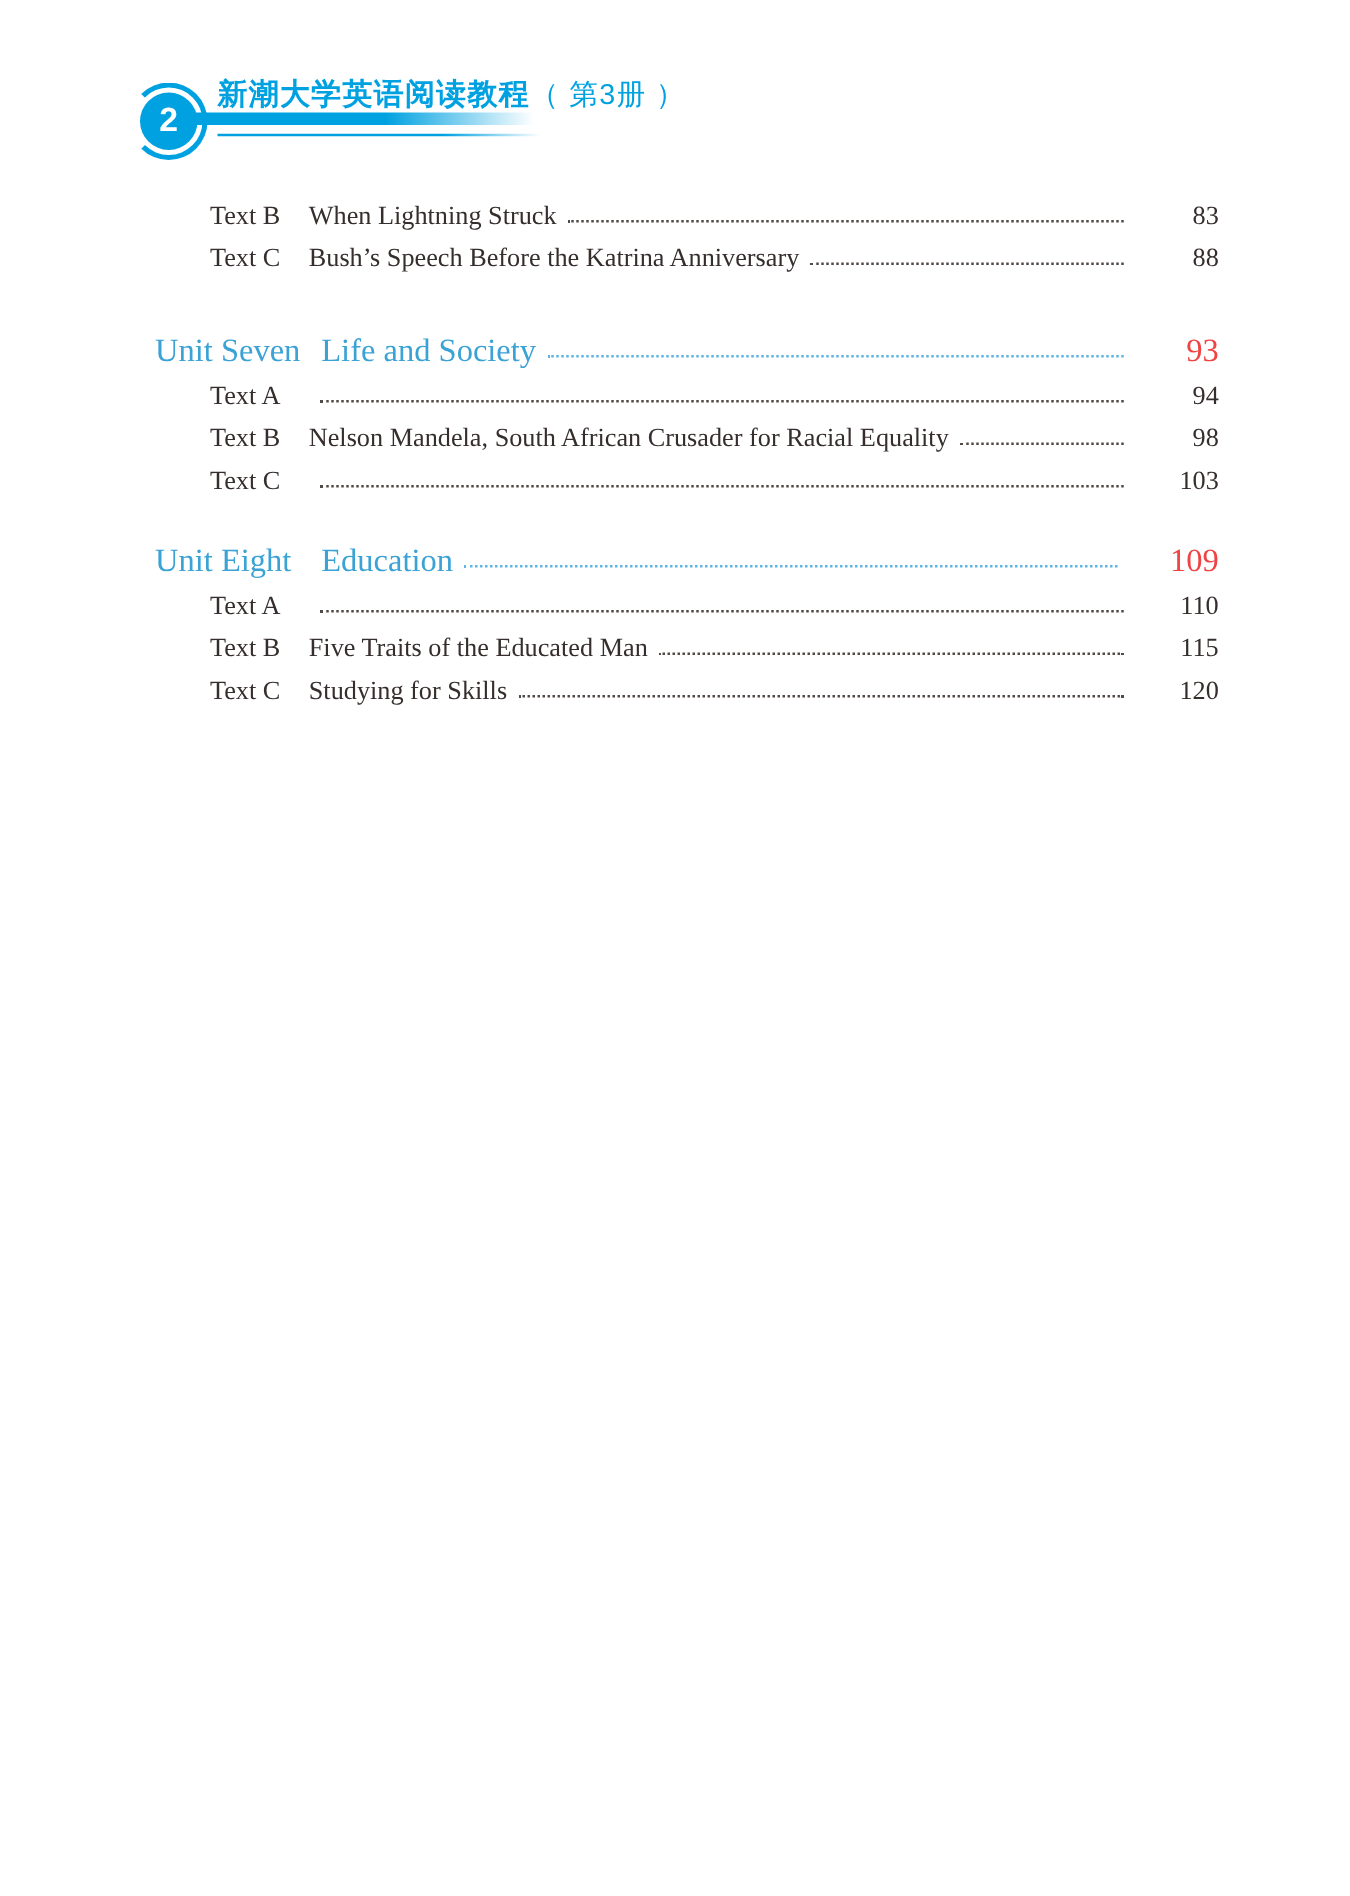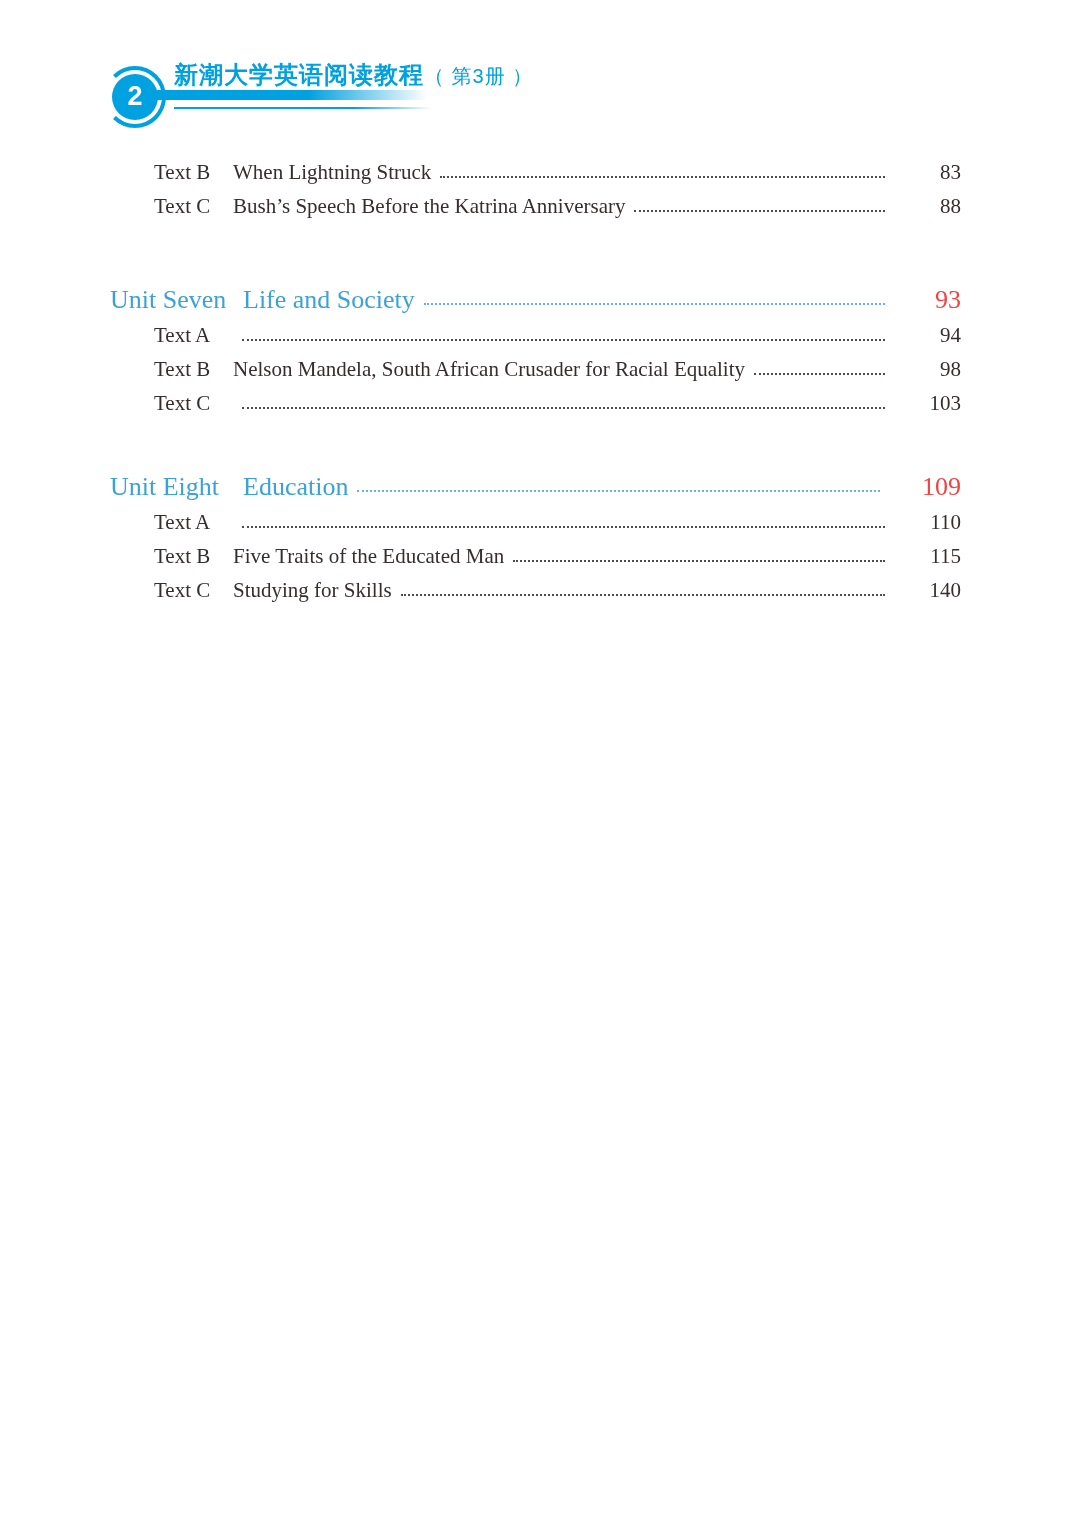--- a/index.html
+++ b/index.html
@@ -33,29 +33,29 @@
     width: 284px; height: 10px;
     background: linear-gradient(to right, #00a1e0 55%, rgba(0,161,224,0) 97%);
   }
   .header-title {
     position: absolute; left: 174px; top: 61px;
     font-family: "Liberation Sans", "DejaVu Sans", sans-serif;
     font-weight: bold; font-size: 24px; line-height: 28px;
     color: #00a1e0; letter-spacing: 1px;
     white-space: nowrap;
   }
-  .header-subtitle { font-weight: normal; font-size: 20px; }
+  .header-subtitle { font-weight: normal; font-size: 23px; }
   .header-underline {
     position: absolute; left: 174px; top: 107px;
     width: 258px; height: 2px;
     background: linear-gradient(to right, #00a1e0 70%, rgba(0,161,224,0));
   }
 
   
-  .toc { position: absolute; left: 110px; top: 155px; width: 851px; }
+  .toc { position: absolute; left: 124px; top: 155px; width: 851px; }
   .row { display: flex; align-items: baseline; }
 
   .entry-row {
     padding-left: 44px;
     font-size: 21px; line-height: 34px;
     color: #352e2c;
   }
   .entry-label { flex: none; width: 79px; }
   .entry-title { flex: none; white-space: pre; }
   .leader {
@@ -63,21 +63,21 @@
     border-bottom: 2px dotted #514a47;
     align-self: flex-end;
     margin: 0 6px 11px 9px;
   }
   .entry-page { flex: none; min-width: 34px; text-align: right; margin-left: 36px; }
 
   .unit-row {
     font-size: 26px; line-height: 37px;
     color: #3aa2d5;
   }
-  .unit-label { flex: none; width: 133px; margin-top: 19px; }
+  .unit-label { flex: none; width: 133px; }
   .unit-title { flex: none; white-space: pre; }
   .leader-blue {
     border-bottom-color: #5fb5e4;
     margin-bottom: 13px;
   }
   .unit-page { color: #ef4444; }
 
   .unit-section-1 { margin-top: 39px; }
   .unit-section-2 { margin-top: 29px; }
 </style>
@@ -147,17 +147,17 @@
     <div class="row entry-row">
       <span class="entry-label">Text B</span>
       <span class="entry-title">Five Traits of the Educated Man</span>
       <span class="leader"></span>
       <span class="entry-page">115</span>
     </div>
     <div class="row entry-row">
       <span class="entry-label">Text C</span>
       <span class="entry-title">Studying for Skills</span>
       <span class="leader"></span>
-      <span class="entry-page">140</span>
+      <span class="entry-page">120</span>
     </div>
   </div>
 
 </div>
 
 </body></html>

